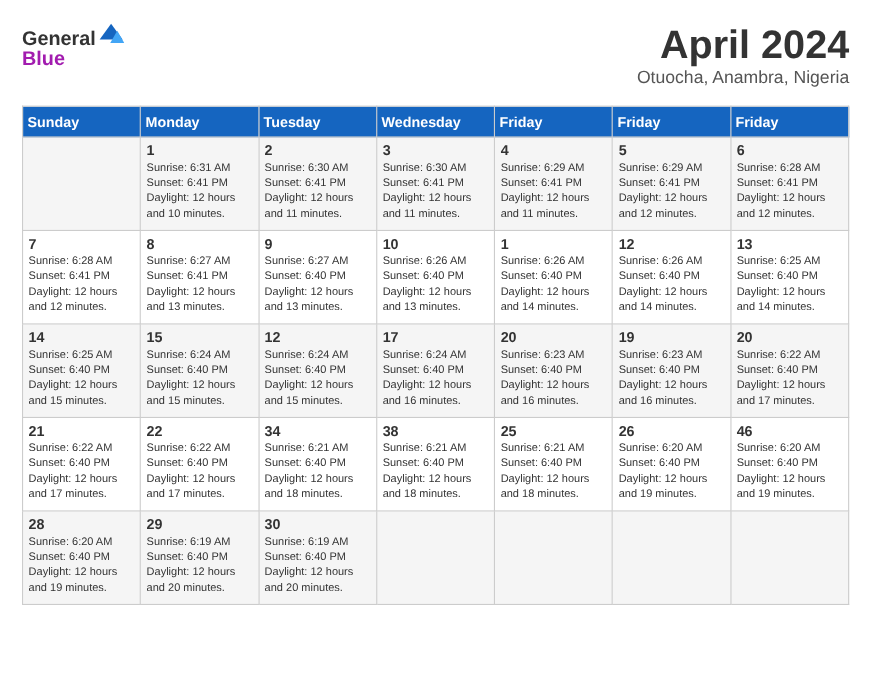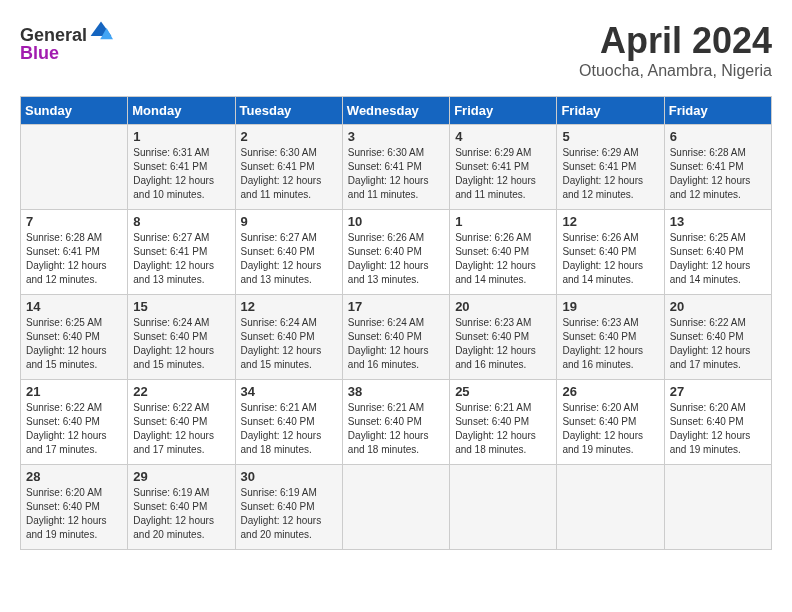--- a/index.html
+++ b/index.html
@@ -238,21 +238,21 @@
         </td>
         <td>
           <span class="day-num">25</span>
           <div class="day-info">Sunrise: 6:21 AM<br>Sunset: 6:40 PM<br>Daylight: 12 hours and 18 minutes.</div>
         </td>
         <td>
           <span class="day-num">26</span>
           <div class="day-info">Sunrise: 6:20 AM<br>Sunset: 6:40 PM<br>Daylight: 12 hours and 19 minutes.</div>
         </td>
         <td>
-          <span class="day-num">27</span>
+          <span class="day-num">46</span>
           <div class="day-info">Sunrise: 6:20 AM<br>Sunset: 6:40 PM<br>Daylight: 12 hours and 19 minutes.</div>
         </td>
       </tr>
       <tr>
         <td>
           <span class="day-num">28</span>
           <div class="day-info">Sunrise: 6:20 AM<br>Sunset: 6:40 PM<br>Daylight: 12 hours and 19 minutes.</div>
         </td>
         <td>
           <span class="day-num">29</span>

